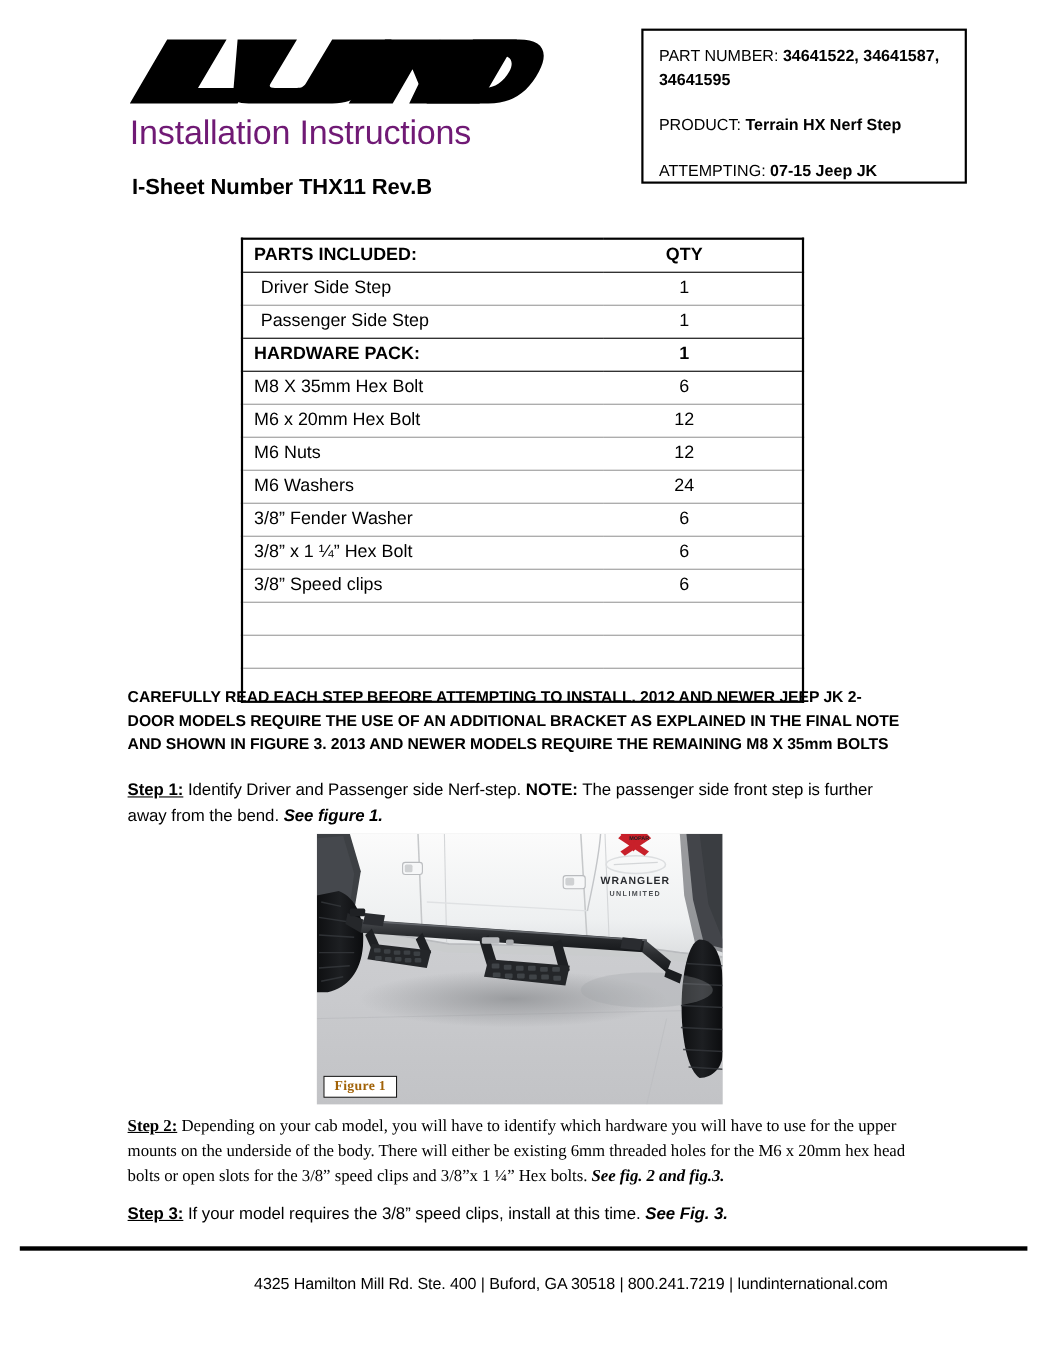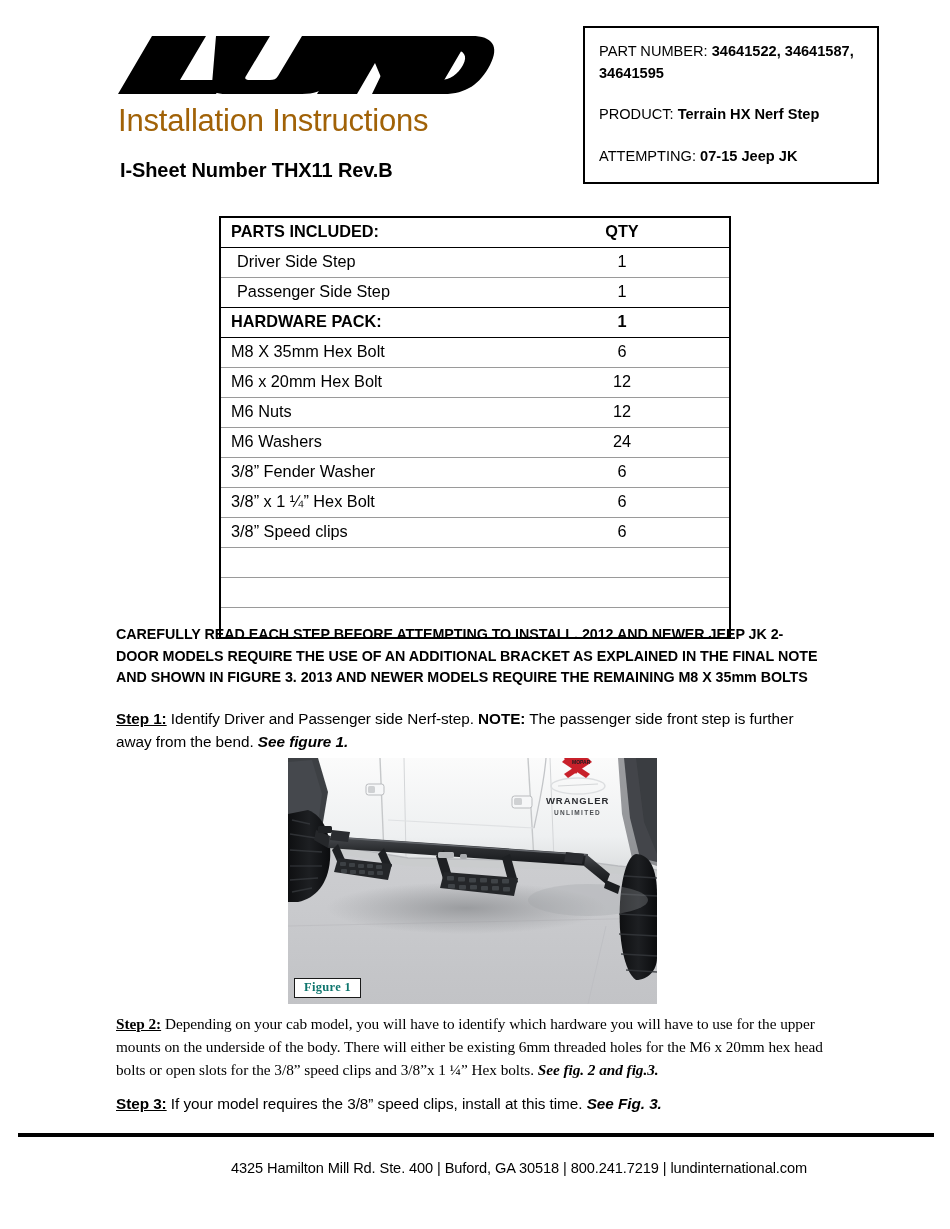--- a/index.html
+++ b/index.html
@@ -29,37 +29,37 @@
     width: 400px;
   }
   #lund-logo svg { display: block; }
   #doc-title {
     font-size: 31px;
     font-weight: 400;
     letter-spacing: -0.2px;
     margin-top: 8px;
     padding-left: 18px;
     line-height: 1.1;
-    color: #a16207;
+    color: #701a75;
   }
   #doc-subtitle {
     font-size: 20px;
     font-weight: bold;
     padding-left: 20px;
     margin-top: 21px;
     letter-spacing: -0.1px;
   }
 
   
   #header-info-box {
     position: absolute;
     left: 583px;
     top: 26px;
     width: 296px;
-    height: 158px;
+    height: 141px;
     border: 2px solid #000;
     box-sizing: border-box;
     padding: 13px 0 0 14px;
   }
   .info-line {
     font-size: 14.6px;
     line-height: 1.48;
     margin-bottom: 20px;
   }
   .info-line:last-child { margin-bottom: 0; }
@@ -145,21 +145,21 @@
     position: absolute;
     left: 6px;
     bottom: 6px;
     background: #ffffff;
     border: 1.6px solid #1a1a1a;
     font-family: "Liberation Serif", serif;
     font-weight: bold;
     font-size: 12.5px;
     padding: 1px 9px 2px 9px;
     letter-spacing: 0.3px;
-    color: #0f766e;
+    color: #a16207;
   }
 
   
   #footer-rule {
     position: absolute;
     left: 18px;
     top: 1133px;
     width: 916px;
     height: 4px;
     background: #000;

